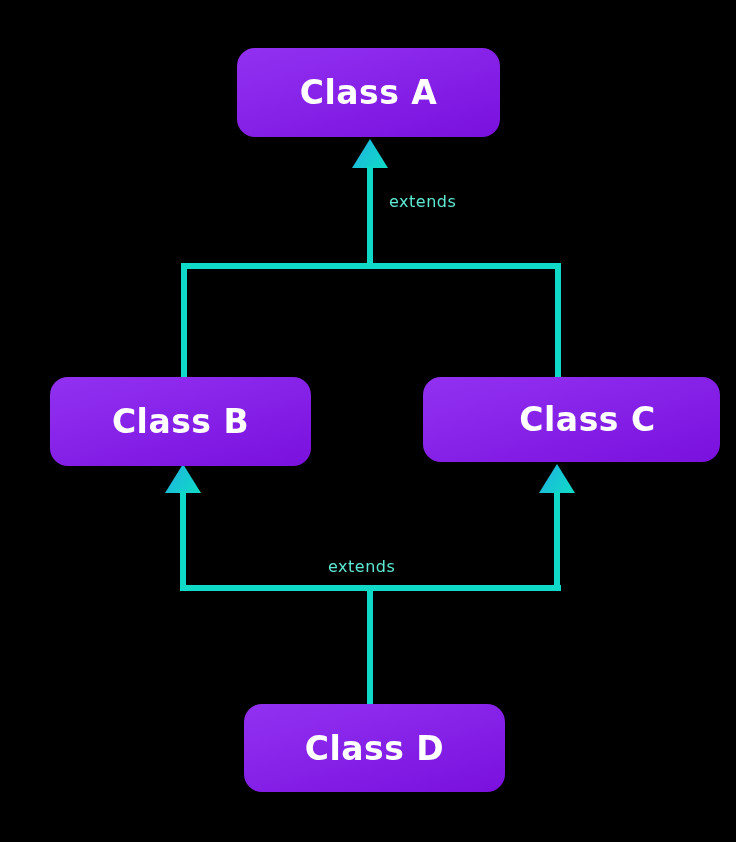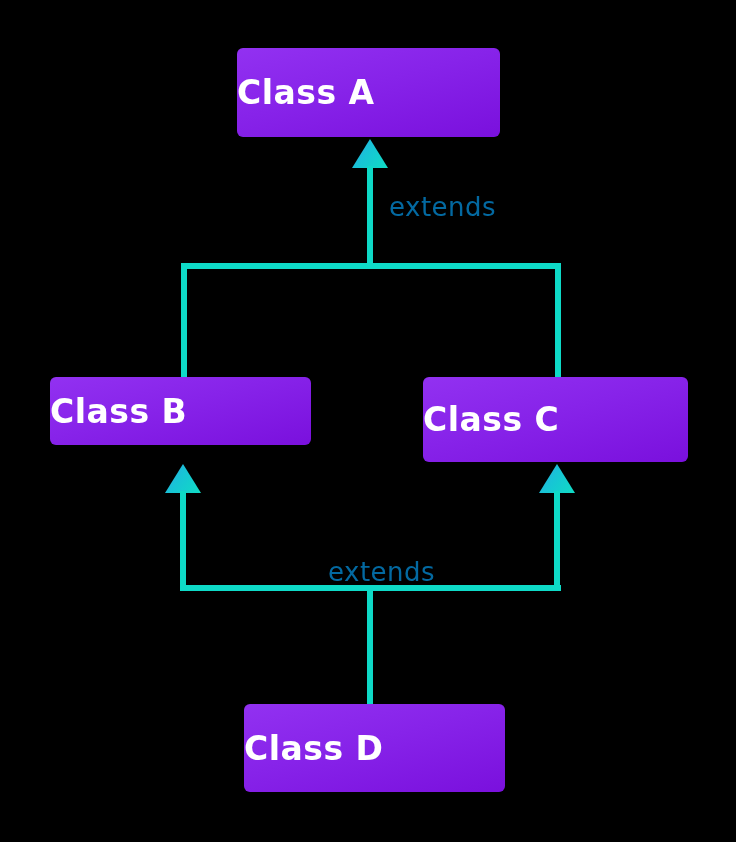--- a/index.html
+++ b/index.html
@@ -14,35 +14,35 @@
     overflow: hidden;
     font-family: "DejaVu Sans", "Liberation Sans", sans-serif;
   }
   .canvas {
     position: absolute;
     inset: 0;
   }
   
   .node {
     position: absolute;
-    border-radius: 6px;
+    border-radius: 18px;
     background: linear-gradient(165deg, #9231f1 0%, #8723e9 45%, #7a10dd 100%);
     display: flex;
     align-items: center;
-    justify-content: flex-start;
+    justify-content: center;
   }
   .node .label {
     color: #ffffff;
     font-size: 33px;
     font-weight: 700;
     letter-spacing: 0.5px;
   }
   #node-a { left: 237px; top: 48px;  width: 263px; height: 89px; }
-  #node-b { left: 50px;  top: 377px; width: 261px; height: 68px; }
-  #node-c { left: 423px; top: 377px; width: 265px; height: 85px; }
+  #node-b { left: 50px;  top: 377px; width: 261px; height: 89px; }
+  #node-c { left: 423px; top: 377px; width: 265px; height: 85px; padding-left: 32px; }
   #node-d { left: 237px; top: 704px; width: 261px; height: 88px; margin-left: 7px; }
 
   
   .edge-line {
     position: absolute;
     background: #0edac7;
   }
   .arrowhead {
     position: absolute;
     width: 36px;
@@ -59,22 +59,22 @@
   
   #arrowhead-b { left: 165px; top: 464px; }
   #aline-b     { left: 180px; top: 491px; width: 6px;   height: 100px; }
   #arrowhead-c { left: 539px; top: 464px; }
   #aline-c     { left: 554px; top: 491px; width: 6px;   height: 100px; }
   #hline-2     { left: 181px; top: 585px; width: 380px; height: 6px; }
   #stem-d      { left: 367px; top: 588px; width: 6px;   height: 116px; }
 
   .edge-label {
     position: absolute;
-    color: #0369a1;
-    font-size: 26px;
+    color: #5eead4;
+    font-size: 16px;
     font-weight: 400;
     letter-spacing: 0.5px;
     white-space: nowrap;
   }
   #edge-label-1 { left: 389px; top: 192px; }
   #edge-label-2 { left: 328px; top: 557px; }
 </style>
 </head>
 <body>
 

